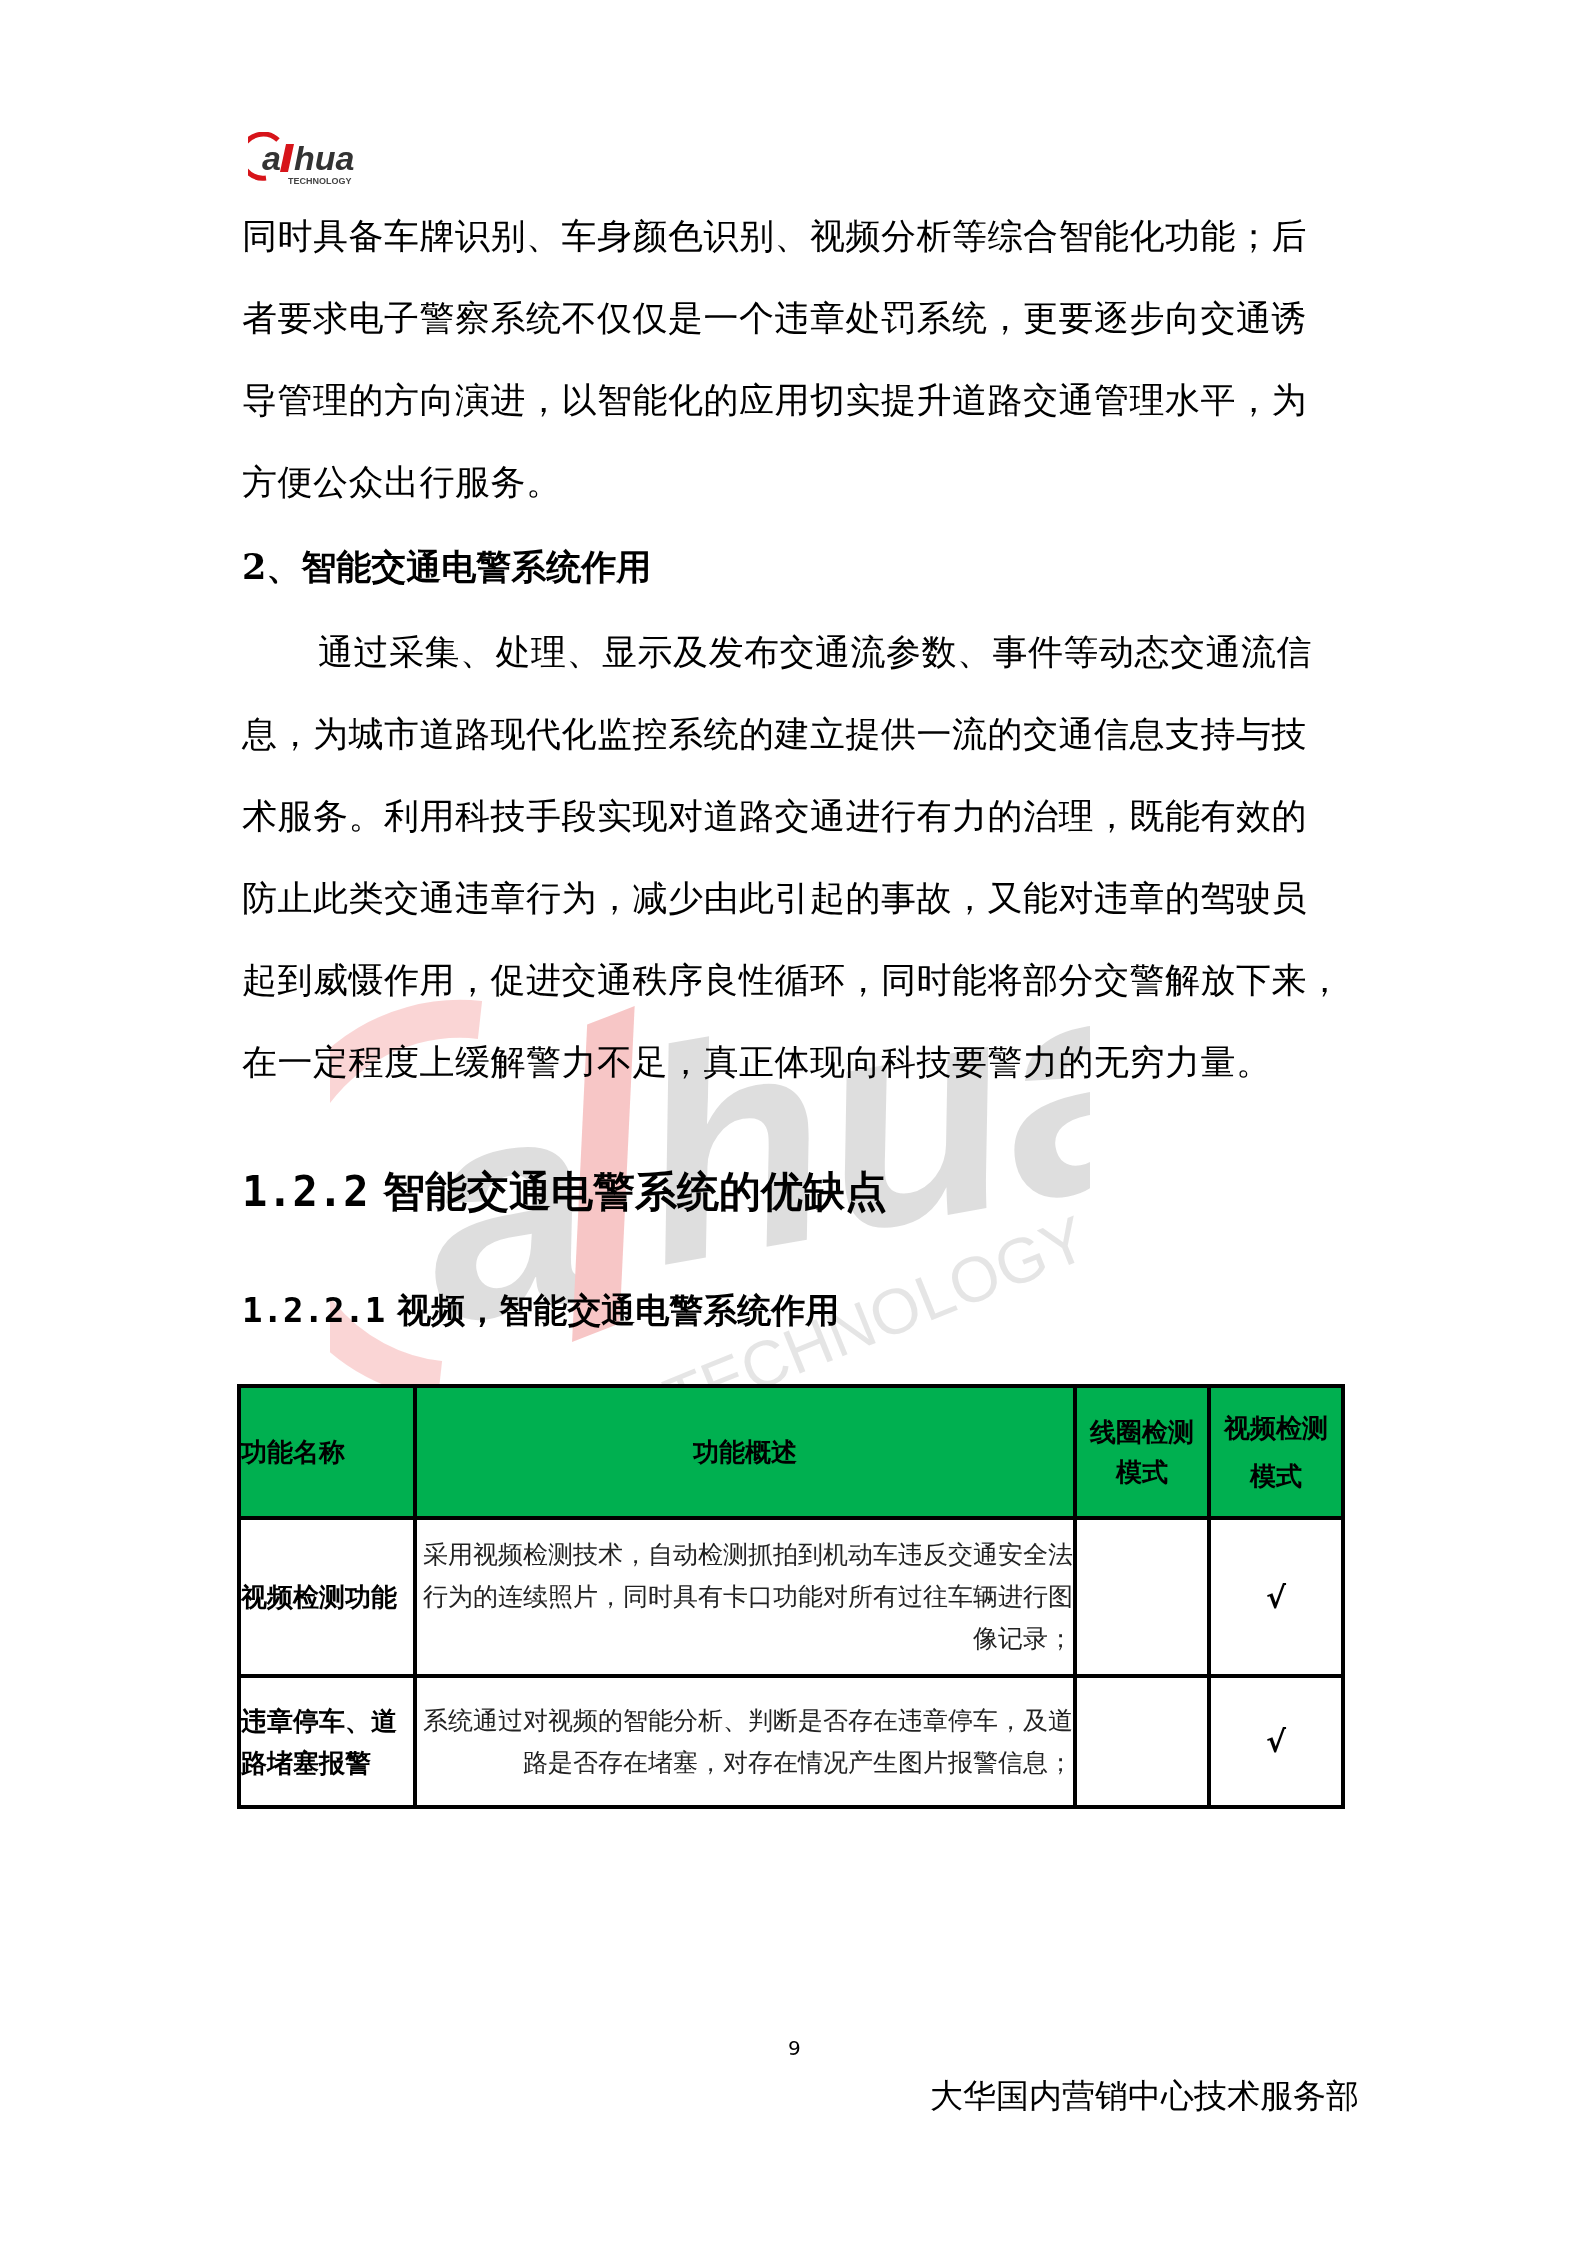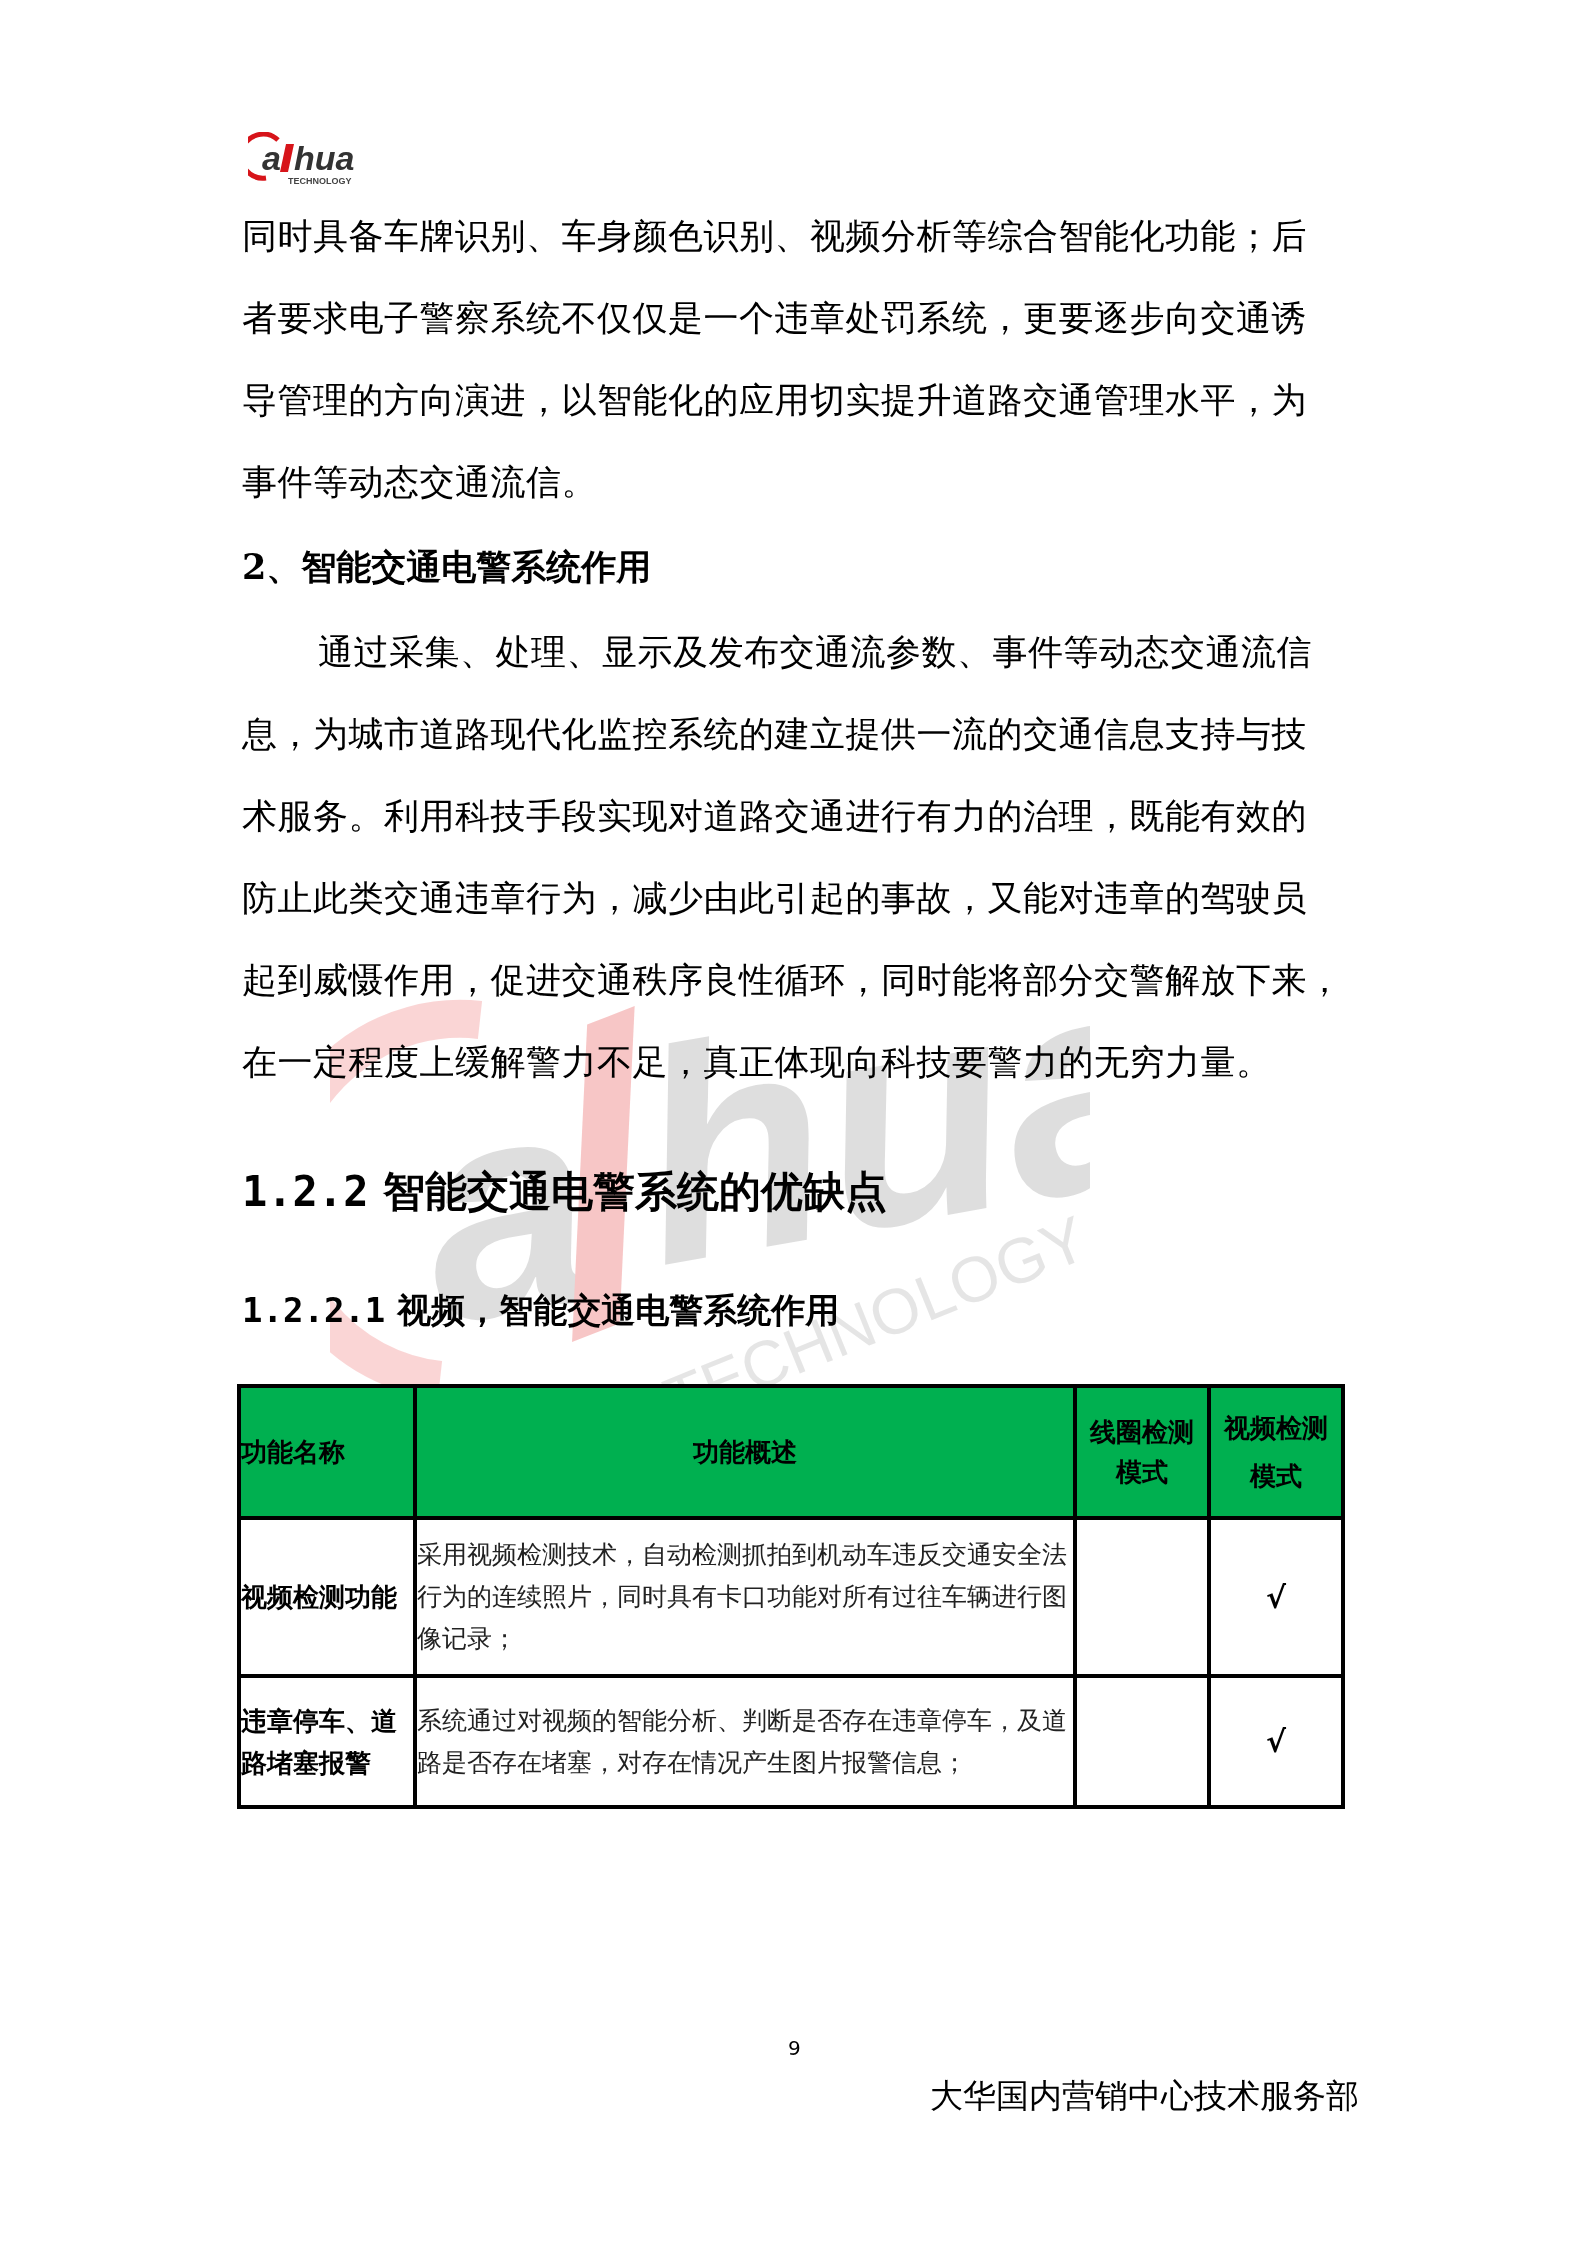--- a/index.html
+++ b/index.html
@@ -16,21 +16,21 @@
     .h2 .num, .h3 .num { font-family:"DejaVu Sans Mono","Liberation Mono",monospace; font-weight:bold; }
     .h4 { position:absolute; left:242px; font-size:35px; line-height:40px; font-weight:bold; white-space:nowrap; }
     table.feat { position:absolute; left:237px; top:1384px; width:1100px; border-collapse:collapse; table-layout:fixed;
                  font-family:"DejaVu Sans","Liberation Sans",sans-serif; }
     table.feat td, table.feat th { border:4px solid #000; padding:0; vertical-align:middle; }
     table.feat th { background:#00b050; font-weight:bold; font-size:26px; line-height:42px; height:82px; }
     .c1 { width:172px; } .c2 { width:656px; } .c3 { width:130px; } .c4 { width:130px; }
     th.c1 { text-align:left; padding-left:14px; }
     th.c2, th.c3, th.c4 { text-align:center; }
     td.name { font-weight:bold; font-size:26px; line-height:42px; padding:0 10px 0 14px; }
-    td.desc { font-family:"DejaVu Serif","Liberation Serif",serif; font-size:25px; line-height:42px; padding:4px 10px 4px 14px; color:#222; }
+    td.desc { font-family:"DejaVu Serif","Liberation Serif",serif; font-size:25px; line-height:42px; padding:4px 10px 4px 14px; color:#222;text-align:right; }
     td.chk { text-align:center; font-size:30px; font-weight:bold; }
     .pagenum { position:absolute; left:788px; top:2036px; font-size:20px; font-family:"DejaVu Sans","Liberation Sans",sans-serif; }
     .footer { position:absolute; left:930px; top:2074px; font-size:33px; font-family:"DejaVu Sans","Liberation Sans",sans-serif; }
   </style>
 </head>
 <body>
 
 <div class="logo">
   <svg viewBox="0 0 160 56">
     <path d="M30 8 A22 22 0 1 0 18 46" fill="none" stroke="#d7141a" stroke-width="5"></path>
@@ -47,21 +47,21 @@
     <text x="95" y="330" font-family="Liberation Sans, sans-serif" font-style="italic" font-weight="bold" font-size="300" fill="#9a9a9a" transform="rotate(-10 300 250)">a</text>
     <path d="M290 60 L340 50 L270 360 L220 370 Z" fill="#e85050" transform="rotate(-10 300 250)"></path>
     <text x="320" y="310" font-family="Liberation Sans, sans-serif" font-style="italic" font-weight="bold" font-size="300" fill="#9a9a9a" transform="rotate(-10 300 250)">hua</text>
     <text x="330" y="420" font-family="Liberation Sans, sans-serif" font-size="64" fill="#b0b0b0" transform="rotate(-22 450 400)">TECHNOLOGY</text>
   </svg>
 </div>
 
 <div class="line" style="top:216px">同时具备车牌识别、车身颜色识别、视频分析等综合智能化功能；后</div>
 <div class="line" style="top:298px">者要求电子警察系统不仅仅是一个违章处罚系统，更要逐步向交通诱</div>
 <div class="line" style="top:380px">导管理的方向演进，以智能化的应用切实提升道路交通管理水平，为</div>
-<div class="line" style="top:462px">事件等动态交通流信。</div>
+<div class="line" style="top:462px">方便公众出行服务。</div>
 
 <div class="h4" style="top:547px">2、智能交通电警系统作用</div>
 
 <div class="line indent" style="top:632px">通过采集、处理、显示及发布交通流参数、事件等动态交通流信</div>
 <div class="line" style="top:714px">息，为城市道路现代化监控系统的建立提供一流的交通信息支持与技</div>
 <div class="line" style="top:796px">术服务。利用科技手段实现对道路交通进行有力的治理，既能有效的</div>
 <div class="line" style="top:878px">防止此类交通违章行为，减少由此引起的事故，又能对违章的驾驶员</div>
 <div class="line" style="top:960px">起到威慑作用，促进交通秩序良性循环，同时能将部分交警解放下来，</div>
 <div class="line" style="top:1042px">在一定程度上缓解警力不足，真正体现向科技要警力的无穷力量。</div>
 

